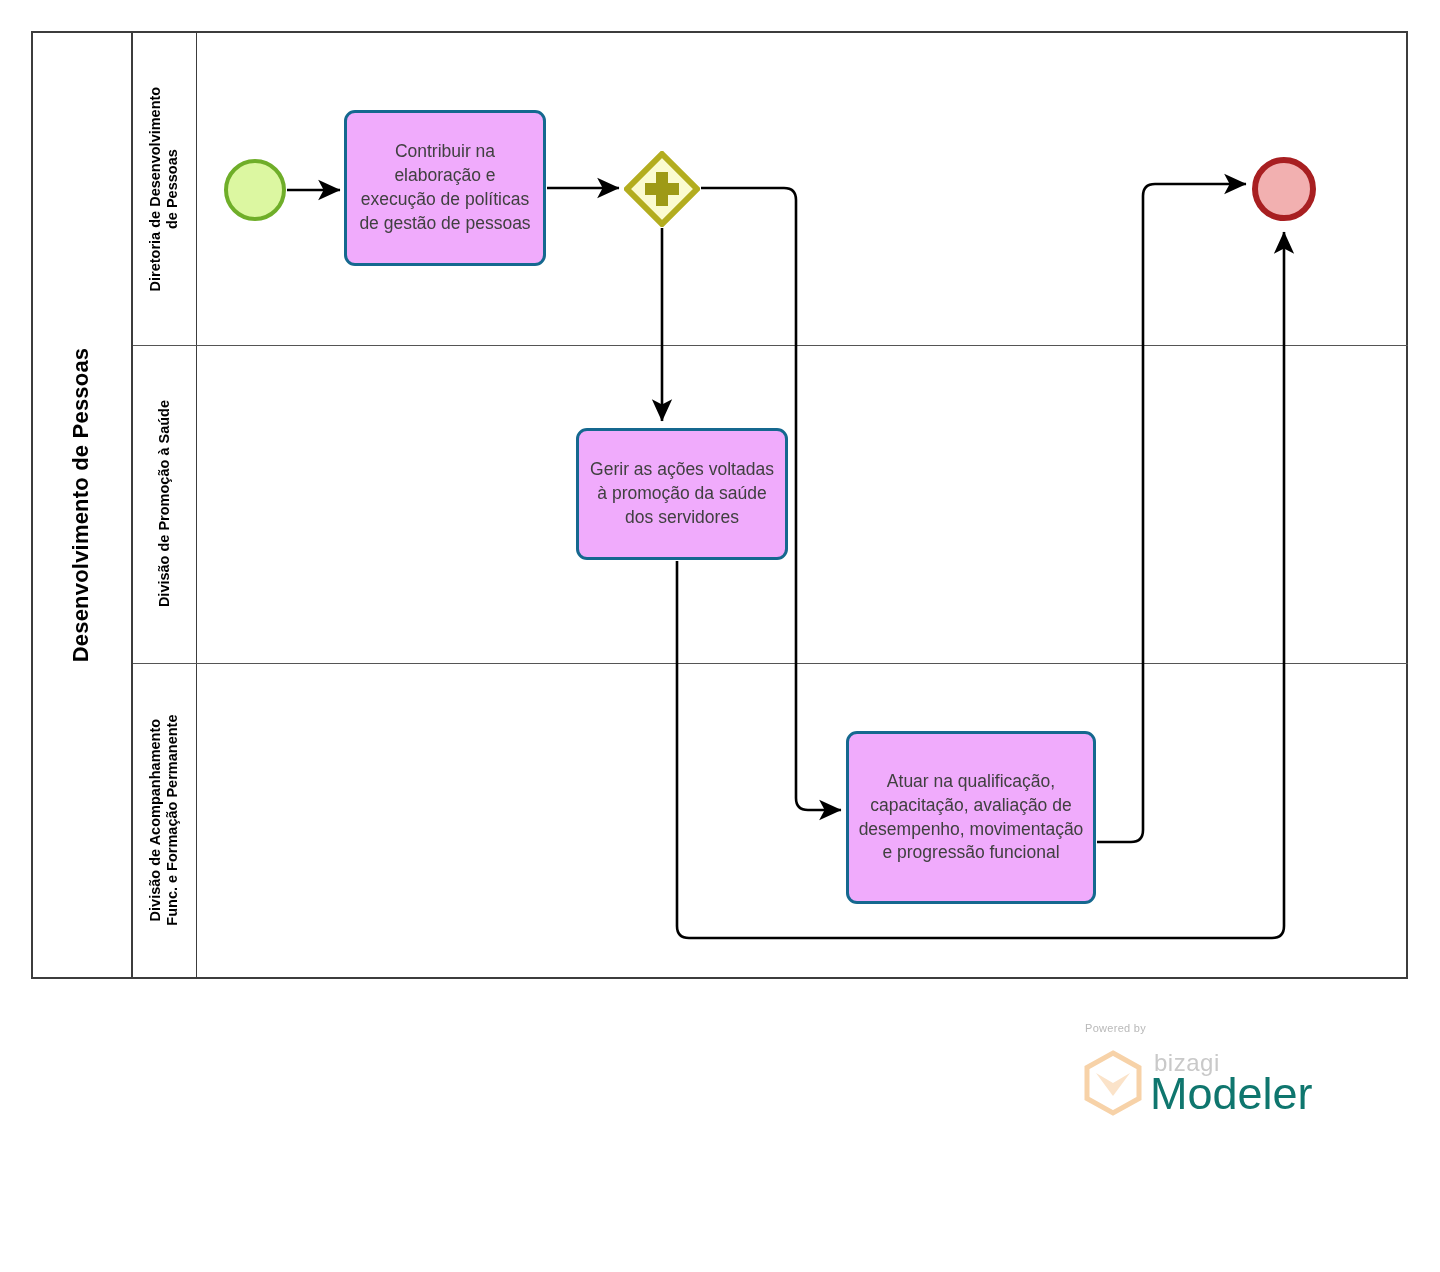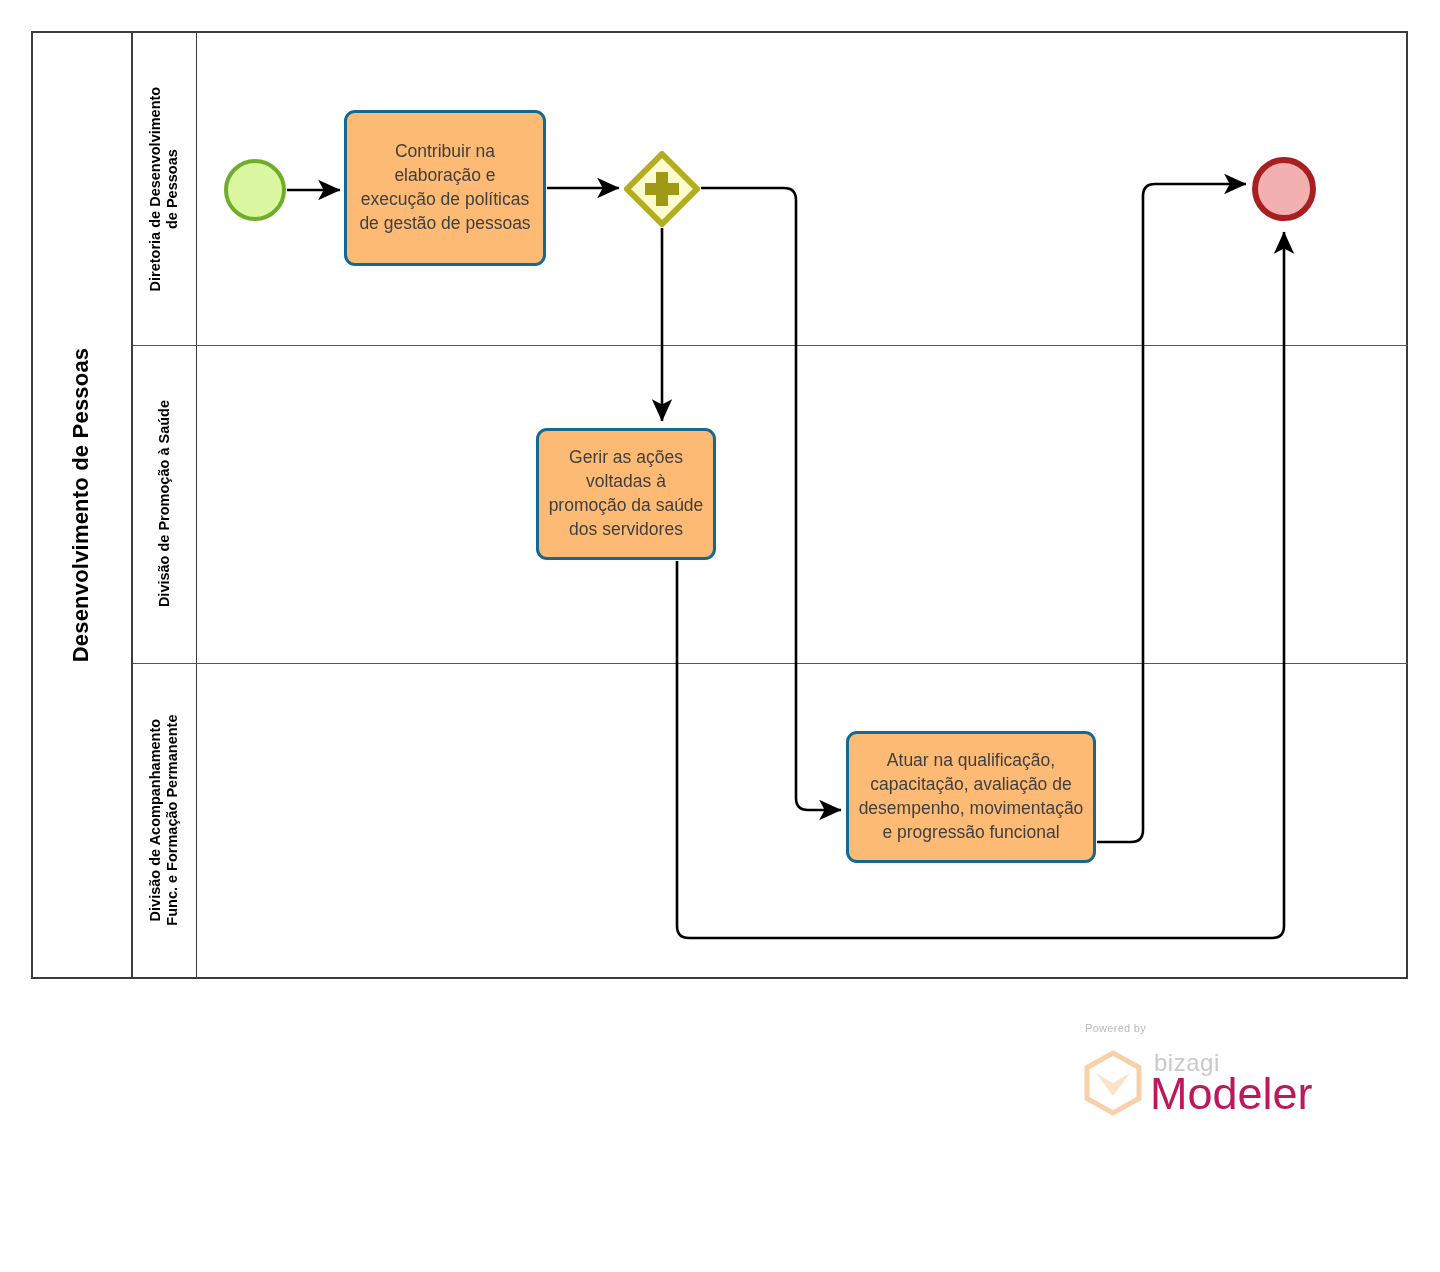--- a/index.html
+++ b/index.html
@@ -93,35 +93,35 @@
     height: 0;
     border-top: 1.5px solid #555555;
   }
   #lane-divider-1 { top: 345px; }
   #lane-divider-2 { top: 663px; }
 
   
   .task {
     position: absolute;
     box-sizing: border-box;
-    background: #fdba74;
+    background: #f0abfc;
     border: 3px solid #15688f;
     border-radius: 11px;
     display: flex;
     align-items: center;
     justify-content: center;
     text-align: center;
     color: #404040;
     font-size: 17.5px;
     line-height: 1.36;
     padding: 4px 8px;
   }
   #task-contribuir { left: 344px; top: 110px; width: 202px; height: 156px; }
-  #task-gerir      { left: 536px; top: 428px; width: 180px; height: 132px; }
-  #task-atuar      { left: 846px; top: 731px; width: 250px; height: 132px; }
+  #task-gerir      { left: 576px; top: 428px; width: 212px; height: 132px; }
+  #task-atuar      { left: 846px; top: 731px; width: 250px; height: 173px; }
 
   .event {
     position: absolute;
     border-radius: 50%;
     box-sizing: border-box;
   }
   #start-event {
     left: 224px; top: 159px; width: 62px; height: 62px;
     background: #dcf7a1;
     border: 4px solid #6fae29;
@@ -161,21 +161,21 @@
   #watermark .wordmark { margin-left: 6px; line-height: 1; }
   #watermark .bizagi {
     font-size: 24px;
     color: #c9c9c9;
     letter-spacing: 0.5px;
     margin-left: 4px;
     display: block;
   }
   #watermark .modeler {
     font-size: 45px;
-    color: #be185d;
+    color: #0f766e;
     letter-spacing: 0px;
     display: block;
     margin-top: -4px;
     text-align: right;
   }
 </style>
 </head>
 <body>
 
 <div id="canvas">

